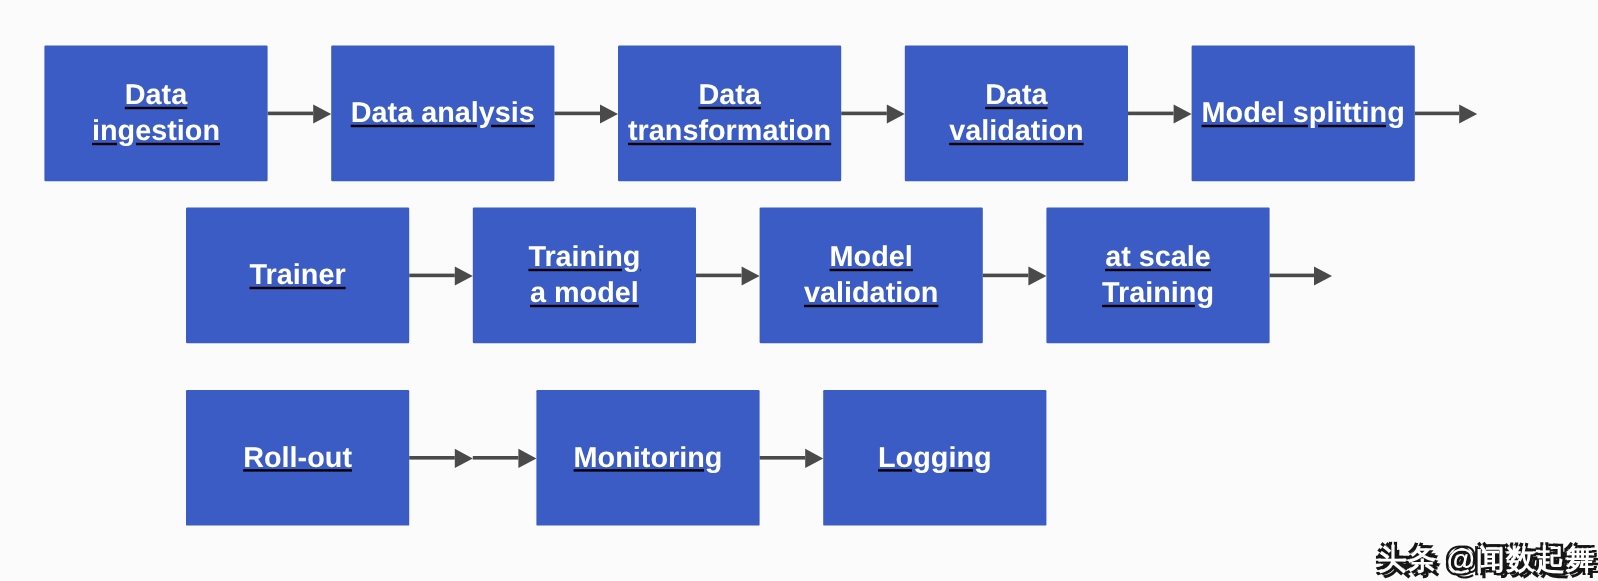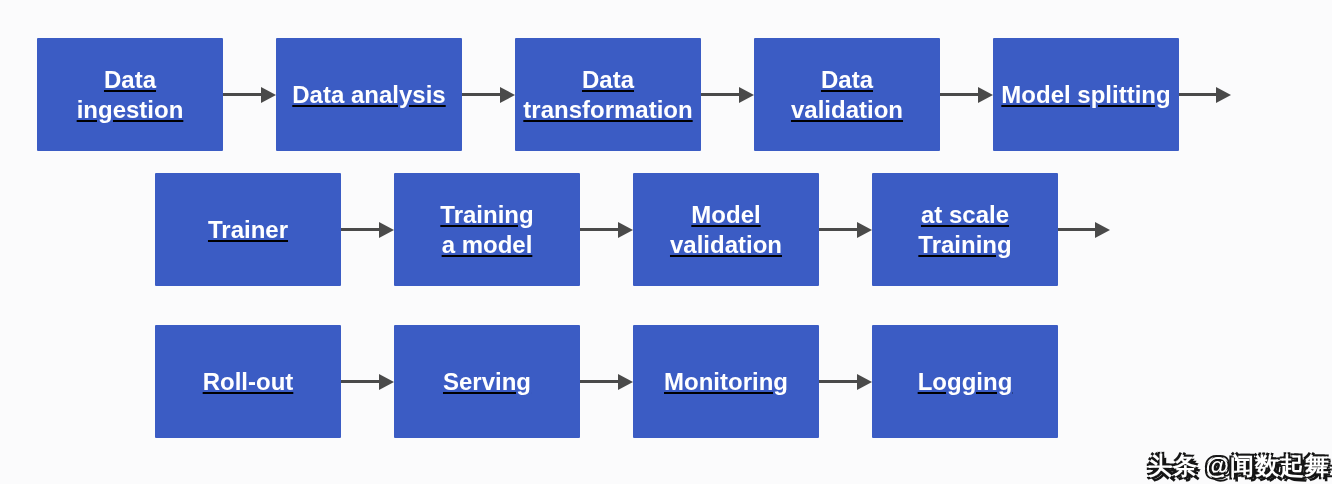--- a/index.html
+++ b/index.html
@@ -153,23 +153,20 @@
 </div>
 
 <div class="flow-row row-3">
   <div class="node">
     <span class="line">Roll-out</span>
   </div>
   <div class="arrow">
       <i class="shaft"></i>
       <i class="head"></i>
     </div>
-  <div class="node">
-    <span class="line">Serving</span>
-  </div>
   <div class="arrow">
       <i class="shaft"></i>
       <i class="head"></i>
     </div>
   <div class="node">
     <span class="line">Monitoring</span>
   </div>
   <div class="arrow">
       <i class="shaft"></i>
       <i class="head"></i>

